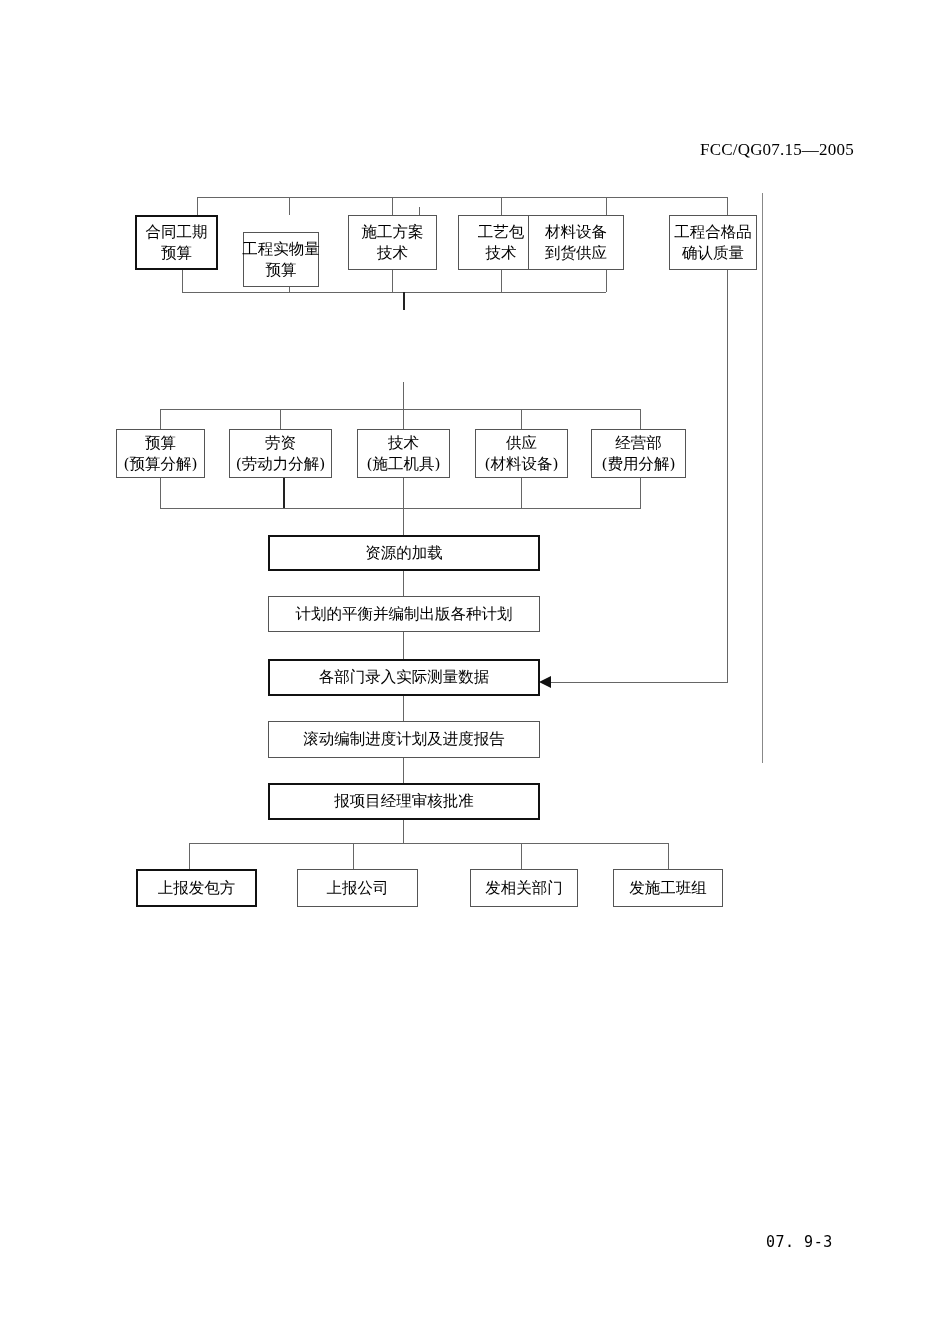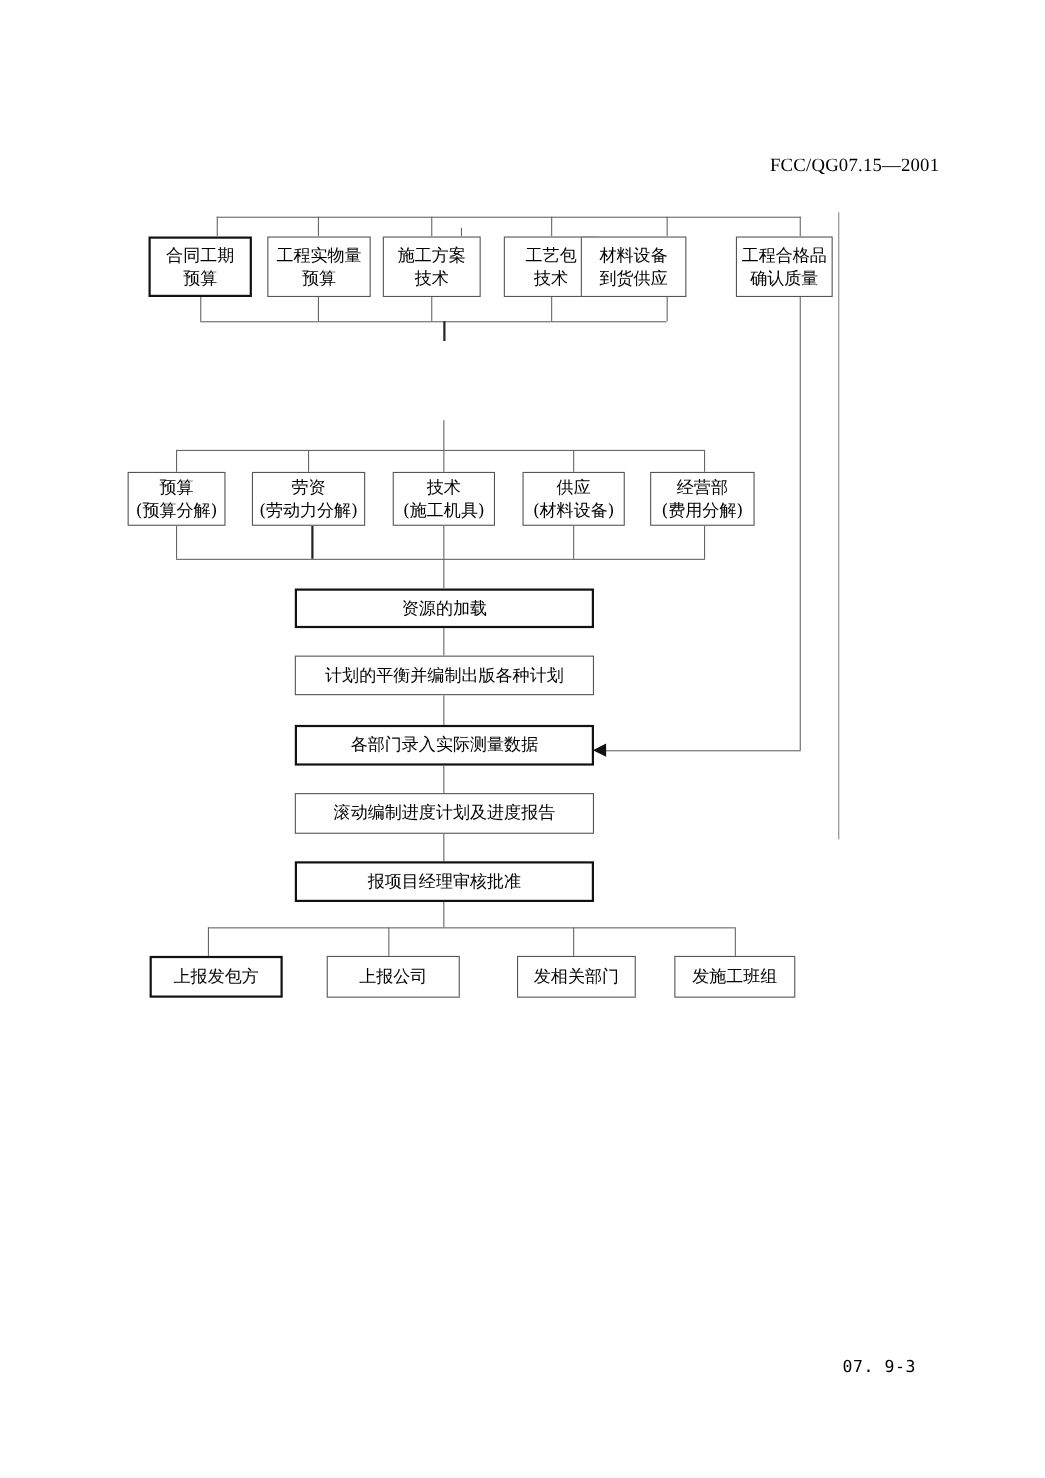--- a/index.html
+++ b/index.html
@@ -85,40 +85,40 @@
     border-bottom: 6px solid transparent;
     border-right: 12px solid #111;
     z-index: 2;
   }
 </style>
 </head>
 <body>
 
 <div id="page">
 
-  <div class="hdr" id="doc-code">FCC/QG07.15—2001</div>
+  <div class="hdr" id="doc-code">FCC/QG07.15—2005</div>
 
   <div class="margin-rule" style="left:762px; top:193px; height:570px;"></div>
 
   <div class="ln-h" style="left:197px; top:197px; width:531px;"></div>
 
   <div class="ln-v" style="left:197px; top:197px; height:18px;"></div>
   <div class="ln-v" style="left:289px; top:197px; height:18px;"></div>
   <div class="ln-v" style="left:392px; top:197px; height:18px;"></div>
   <div class="ln-v" style="left:419px; top:207px; height:8px;"></div>
   <div class="ln-v" style="left:501px; top:197px; height:18px;"></div>
   <div class="ln-v" style="left:606px; top:197px; height:18px;"></div>
   <div class="ln-v" style="left:727px; top:197px; height:18px;"></div>
 
-  <div class="box bold" style="left:135px; top:215px; width:94px; height:55px;">
+  <div class="box bold" style="left:135px; top:215px; width:83px; height:55px;">
     <span class="ln">合同工期</span>
     <span class="ln">预算</span>
   </div>
 
-  <div class="box" style="left:243px; top:215px; width:94px; height:55px;">
+  <div class="box" style="left:243px; top:232px; width:76px; height:55px;">
     <span class="ln">工程实物量</span>
     <span class="ln">预算</span>
   </div>
 
   <div class="box" style="left:348px; top:215px; width:89px; height:55px;">
     <span class="ln">施工方案</span>
     <span class="ln">技术</span>
   </div>
 
   <div class="box" style="left:458px; top:215px; width:86px; height:55px;">

